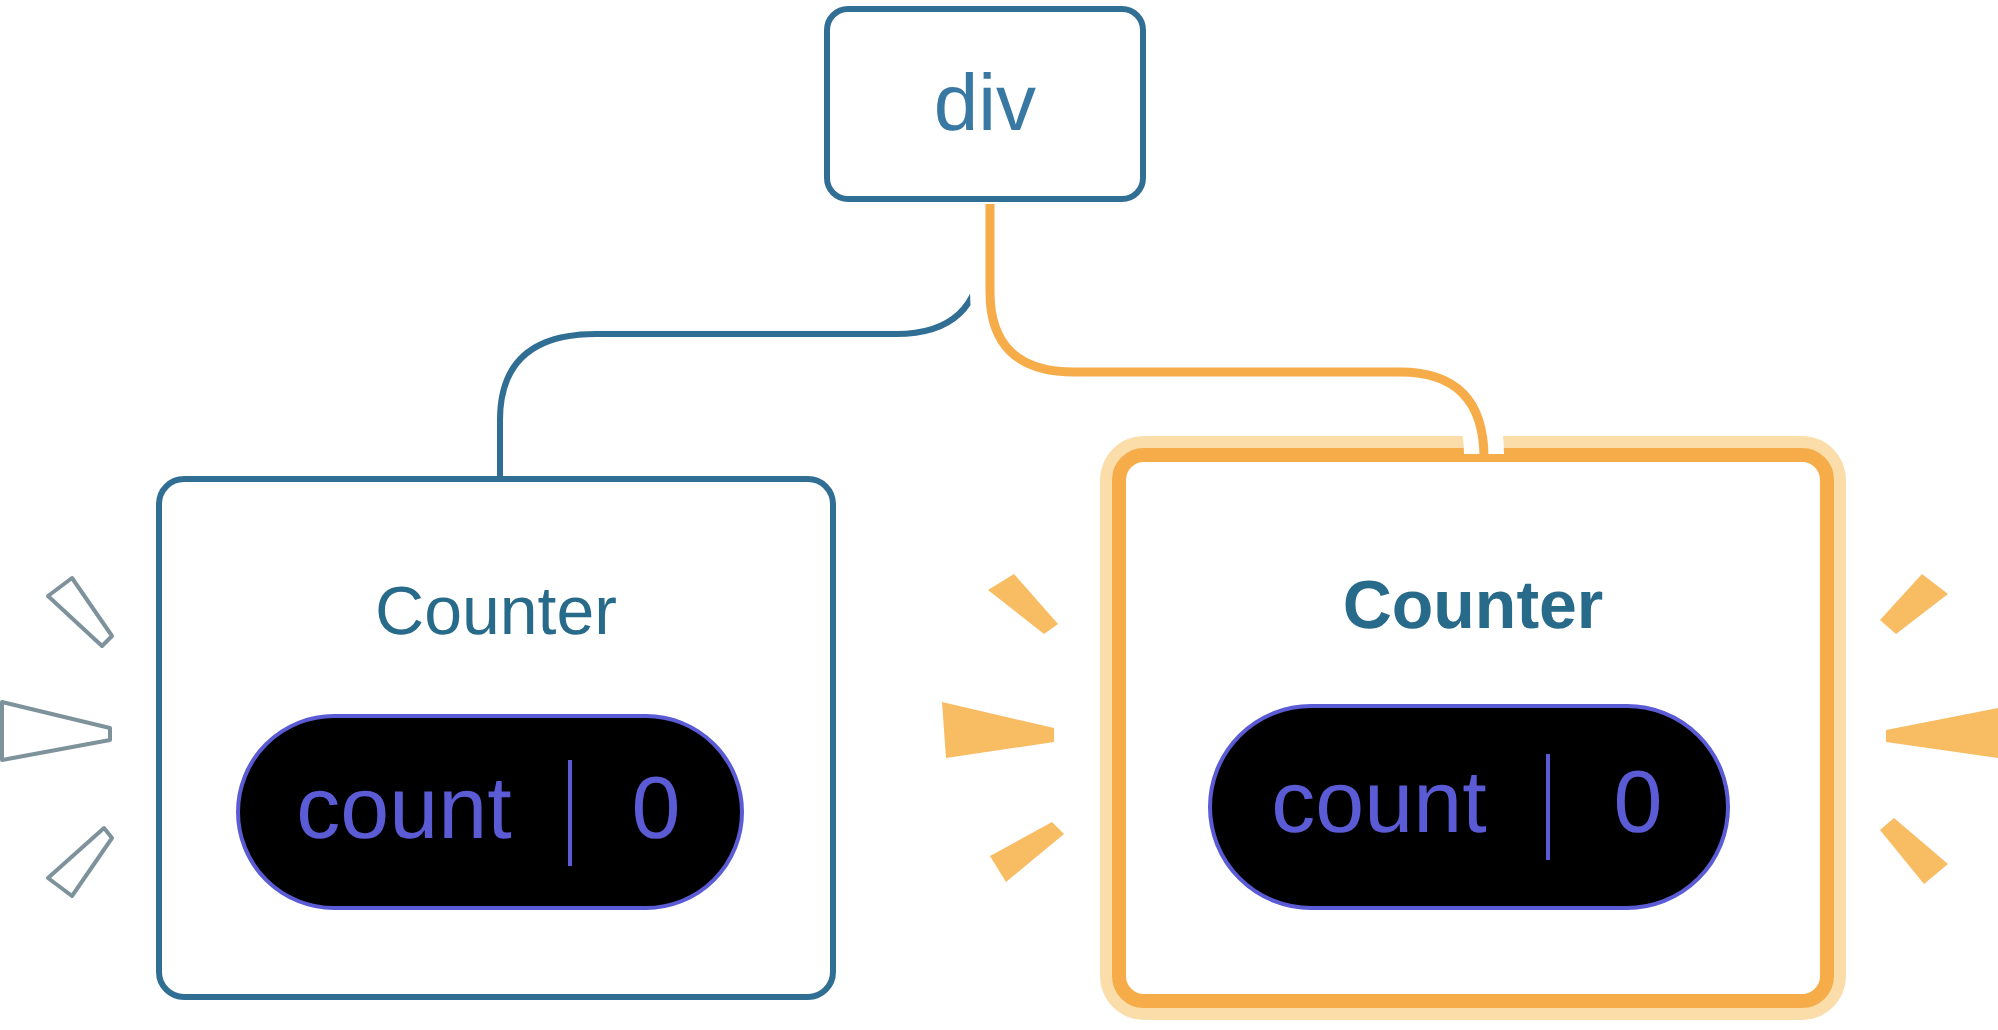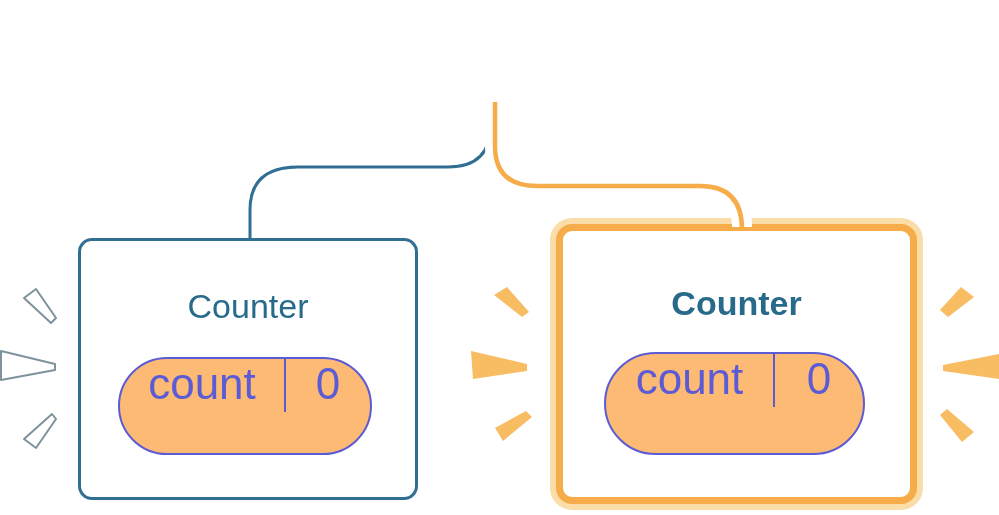--- a/index.html
+++ b/index.html
@@ -50,22 +50,22 @@
   .counter-title{
     position:absolute;text-align:center;
     color:var(--counter-title);
     font-size:34px;line-height:44px;
   }
   .title-left{left:78px;top:284px;width:340px;font-weight:500;}
   .title-right{left:550px;top:281px;width:373px;font-weight:700;}
   .pill{
     position:absolute;box-sizing:border-box;
     border:2.5px solid var(--state-purple);
-    display:flex;align-items:flex-start;
-    background:#fdba74;
+    display:flex;align-items:center;
+    background:#000000;
     color:var(--state-purple);
     font-size:44px;
   }
   .pill-left{left:118px;top:357px;width:254px;height:98px;border-radius:49px;}
   .pill-right{left:604px;top:352px;width:261px;height:103px;border-radius:52px;}
   .pill .key{
     flex:1;display:flex;align-items:center;justify-content:center;
     padding-bottom:3px;
   }
   .pill .val{
@@ -83,20 +83,23 @@
   .edge-casing{fill:none;stroke:#fff;stroke-width:20;stroke-linejoin:round;stroke-linecap:butt;}
   .edge-orange{fill:none;stroke:var(--orange-strong);stroke-width:4.5;stroke-linejoin:round;}
   .spark-orange{fill:var(--spark-orange);stroke:none;}
   .spark-white{fill:#fff;stroke:var(--spark-outline);stroke-width:2;stroke-linejoin:round;}
 </style>
 </head>
 <body>
 
 <div class="stage">
 
+  <div class="node root-node">
+    <span>div</span>
+  </div>
 
   <div class="node counter-left"></div>
   <div class="counter-title title-left">Counter</div>
   <div class="pill pill-left">
     <span class="key">count</span>
     <span class="val">0</span>
   </div>
 
   <div class="hl-outer">
     <div class="hl-inner"></div>

